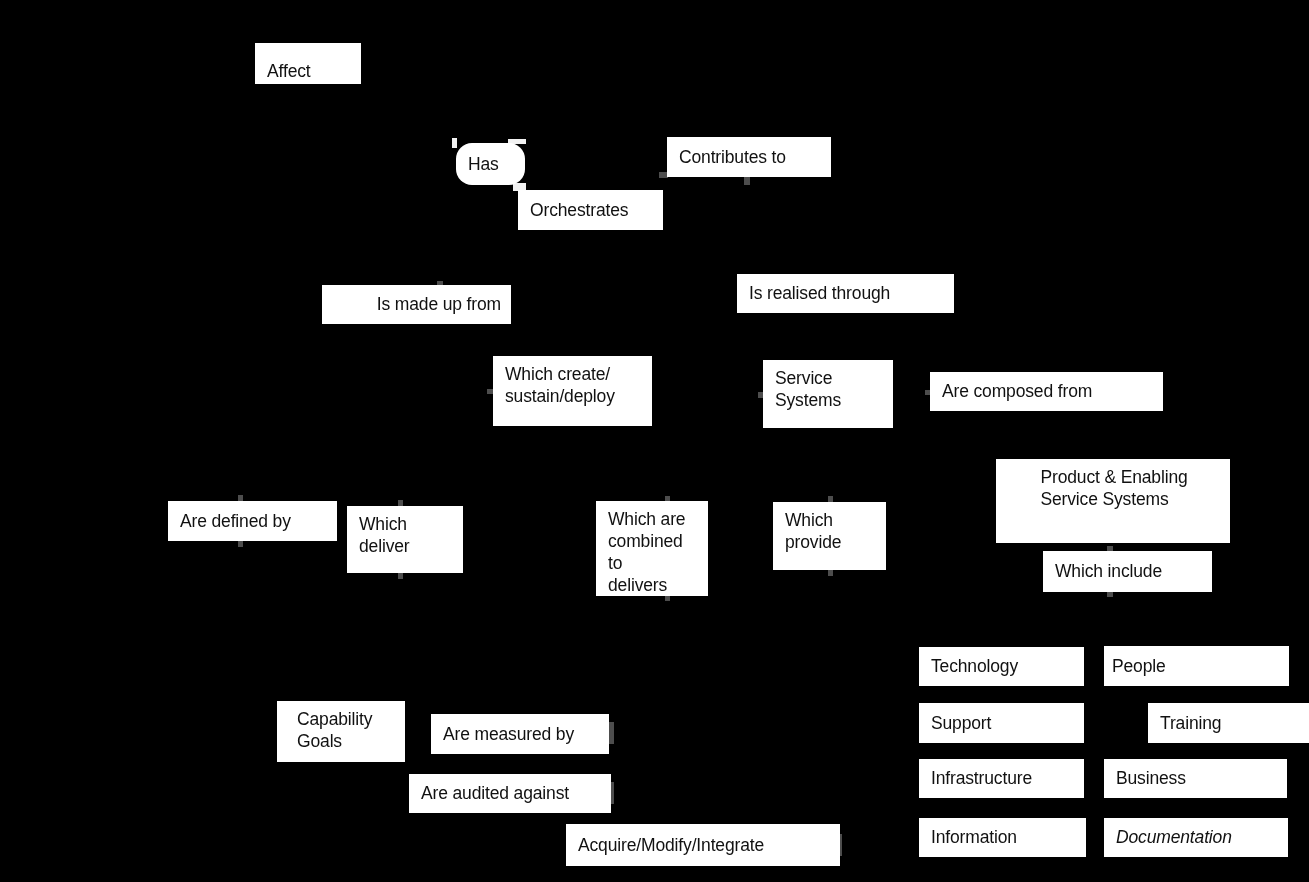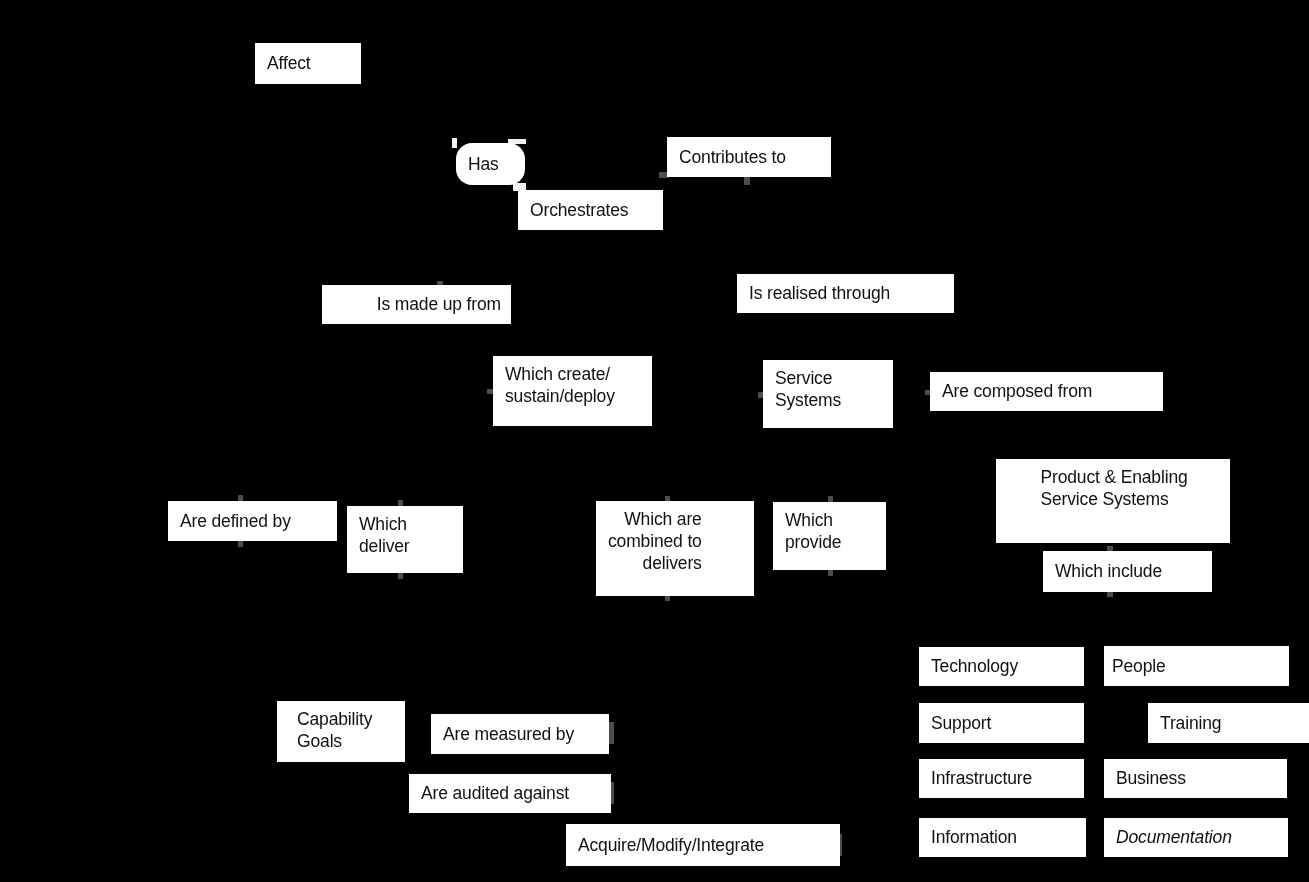--- a/index.html
+++ b/index.html
@@ -66,37 +66,37 @@
     <div class="stub dim" style="left: 398px; top: 572px; width: 5px; height: 7px;"></div>
     <div class="stub dim" style="left: 665px; top: 496px; width: 5px; height: 6px;"></div>
     <div class="stub dim" style="left: 665px; top: 595px; width: 5px; height: 6px;"></div>
     <div class="stub dim" style="left: 828px; top: 496px; width: 5px; height: 7px;"></div>
     <div class="stub dim" style="left: 828px; top: 569px; width: 5px; height: 7px;"></div>
     <div class="stub dim" style="left: 1107px; top: 546px; width: 6px; height: 6px;"></div>
     <div class="stub dim" style="left: 1107px; top: 591px; width: 6px; height: 6px;"></div>
     <div class="stub dim" style="left: 608px; top: 722px; width: 6px; height: 22px;"></div>
     <div class="stub dim" style="left: 608px; top: 782px; width: 6px; height: 22px;"></div>
     <div class="stub dim" style="left: 836px; top: 834px; width: 6px; height: 22px;"></div>
-    <div class="node mid" style="left: 255px; top: 43px; width: 106px; height: 41px;"><span>Affect</span></div>
+    <div class="node mid" style="left: 255px; top: 43px; width: 106px; height: 41px; align-items: flex-end;"><span>Affect</span></div>
     <div class="node mid" style="left: 456px; top: 143px; width: 69px; height: 42px; border-radius: 16px;"><span>Has</span></div>
     <div class="node mid" style="left: 667px; top: 137px; width: 164px; height: 40px;"><span>Contributes to</span></div>
     <div class="node mid" style="left: 518px; top: 190px; width: 145px; height: 40px;"><span>Orchestrates</span></div>
     <div class="node mid" style="left: 322px; top: 285px; width: 189px; height: 39px; justify-content: flex-end;"><span>Is made up from</span></div>
     <div class="node mid" style="left: 737px; top: 274px; width: 217px; height: 39px;"><span>Is realised through</span></div>
     <div class="node multiline" style="left: 493px; top: 356px; width: 159px; height: 70px;"><span>Which create/
 sustain/deploy</span></div>
     <div class="node multiline" style="left: 763px; top: 360px; width: 130px; height: 68px;"><span>Service
 Systems</span></div>
     <div class="node mid" style="left: 930px; top: 372px; width: 233px; height: 39px;"><span>Are composed from</span></div>
     <div class="node multiline" style="left: 996px; top: 459px; width: 234px; height: 84px; justify-content: center;"><span>Product &amp; Enabling
 Service Systems</span></div>
     <div class="node mid" style="left: 168px; top: 501px; width: 169px; height: 40px;"><span>Are defined by</span></div>
     <div class="node multiline" style="left: 347px; top: 506px; width: 116px; height: 67px;"><span>Which
 deliver</span></div>
-    <div class="node multiline" style="left: 596px; top: 501px; width: 158px; height: 95px; text-align: right;"><span>Which are
+    <div class="node multiline" style="left: 596px; top: 501px; width: 112px; height: 95px;"><span>Which are
 combined to
 delivers</span></div>
     <div class="node multiline" style="left: 773px; top: 502px; width: 113px; height: 68px;"><span>Which
 provide</span></div>
     <div class="node mid" style="left: 1043px; top: 551px; width: 169px; height: 41px;"><span>Which include</span></div>
     <div class="node mid" style="left: 919px; top: 647px; width: 165px; height: 39px;"><span>Technology</span></div>
     <div class="node mid" style="left: 1104px; top: 646px; width: 185px; height: 40px; padding-left: 8px;"><span>People</span></div>
     <div class="node mid" style="left: 919px; top: 703px; width: 165px; height: 40px;"><span>Support</span></div>
     <div class="node mid" style="left: 1104px; top: 703px; width: 185px; height: 40px; margin-left: 44px;"><span>Training</span></div>
     <div class="node multiline" style="left: 277px; top: 701px; width: 128px; height: 61px; padding-left: 20px;"><span>Capability

